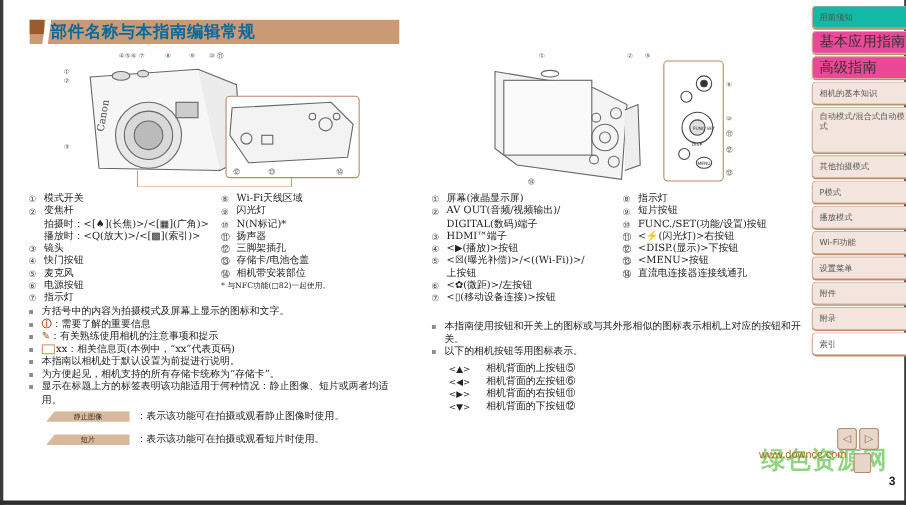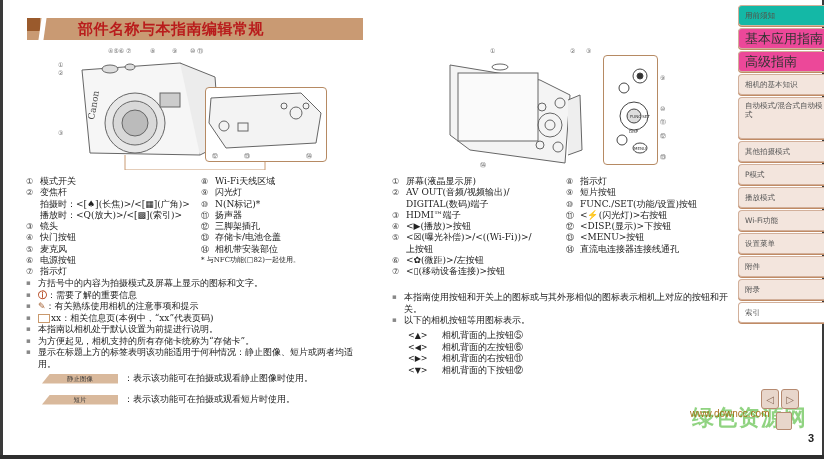--- a/index.html
+++ b/index.html
@@ -4,21 +4,21 @@
 <style>
   * { box-sizing: border-box; margin: 0; padding: 0; }
   body { width: 824px; height: 459px; background: #fff; font-family: "DejaVu Serif", "Liberation Serif", serif; color: #222; position: relative; overflow: hidden; }
   .frame-left { position: absolute; left: 0; top: 0; width: 3px; height: 459px; background: #3a3a3a; }
   .frame-bottom { position: absolute; left: 0; bottom: 0; width: 824px; height: 4px; background: #2e2e2e; }
   .frame-right { position: absolute; right: 0; top: 0; width: 2px; height: 459px; background: #3a3a3a; }
 
   .title-bar { position: absolute; left: 27px; top: 18px; width: 336px; height: 22px; background: #c99a73; }
   .title-square { position: absolute; left: 27px; top: 18px; width: 13px; height: 13px; background: #9a5a2c; }
   .title-notch { position: absolute; left: 40px; top: 18px; width: 5px; height: 22px; background: #fff; transform: skewX(-8deg); }
-  .title-text { position: absolute; left: 46px; top: 19px; font-family: "DejaVu Sans", sans-serif; font-size: 15px; color: #b91c1c; font-weight: bold; letter-spacing: 0.5px; line-height: 20px; margin-left: 32px; }
+  .title-text { position: absolute; left: 46px; top: 19px; font-family: "DejaVu Sans", sans-serif; font-size: 15px; color: #0369a1; font-weight: bold; letter-spacing: 0.5px; line-height: 20px; }
 
   .figure { position: absolute; border: 0; }
   .callouts { position: absolute; font-family: "DejaVu Sans", sans-serif; font-size: 6px; color: #666; }
   .inset-box { position: absolute; border: 1px solid #b68a63; border-radius: 4px; background: #fff; }
 
   .legend { position: absolute; font-size: 9px; line-height: 11.3px; color: #222; }
   .legend .row { display: flex; white-space: nowrap; }
   .legend .num { width: 14px; font-size: 8px; color: #444; }
   .legend .indent { padding-left: 14px; }
   .legend .note { font-size: 7px; }

